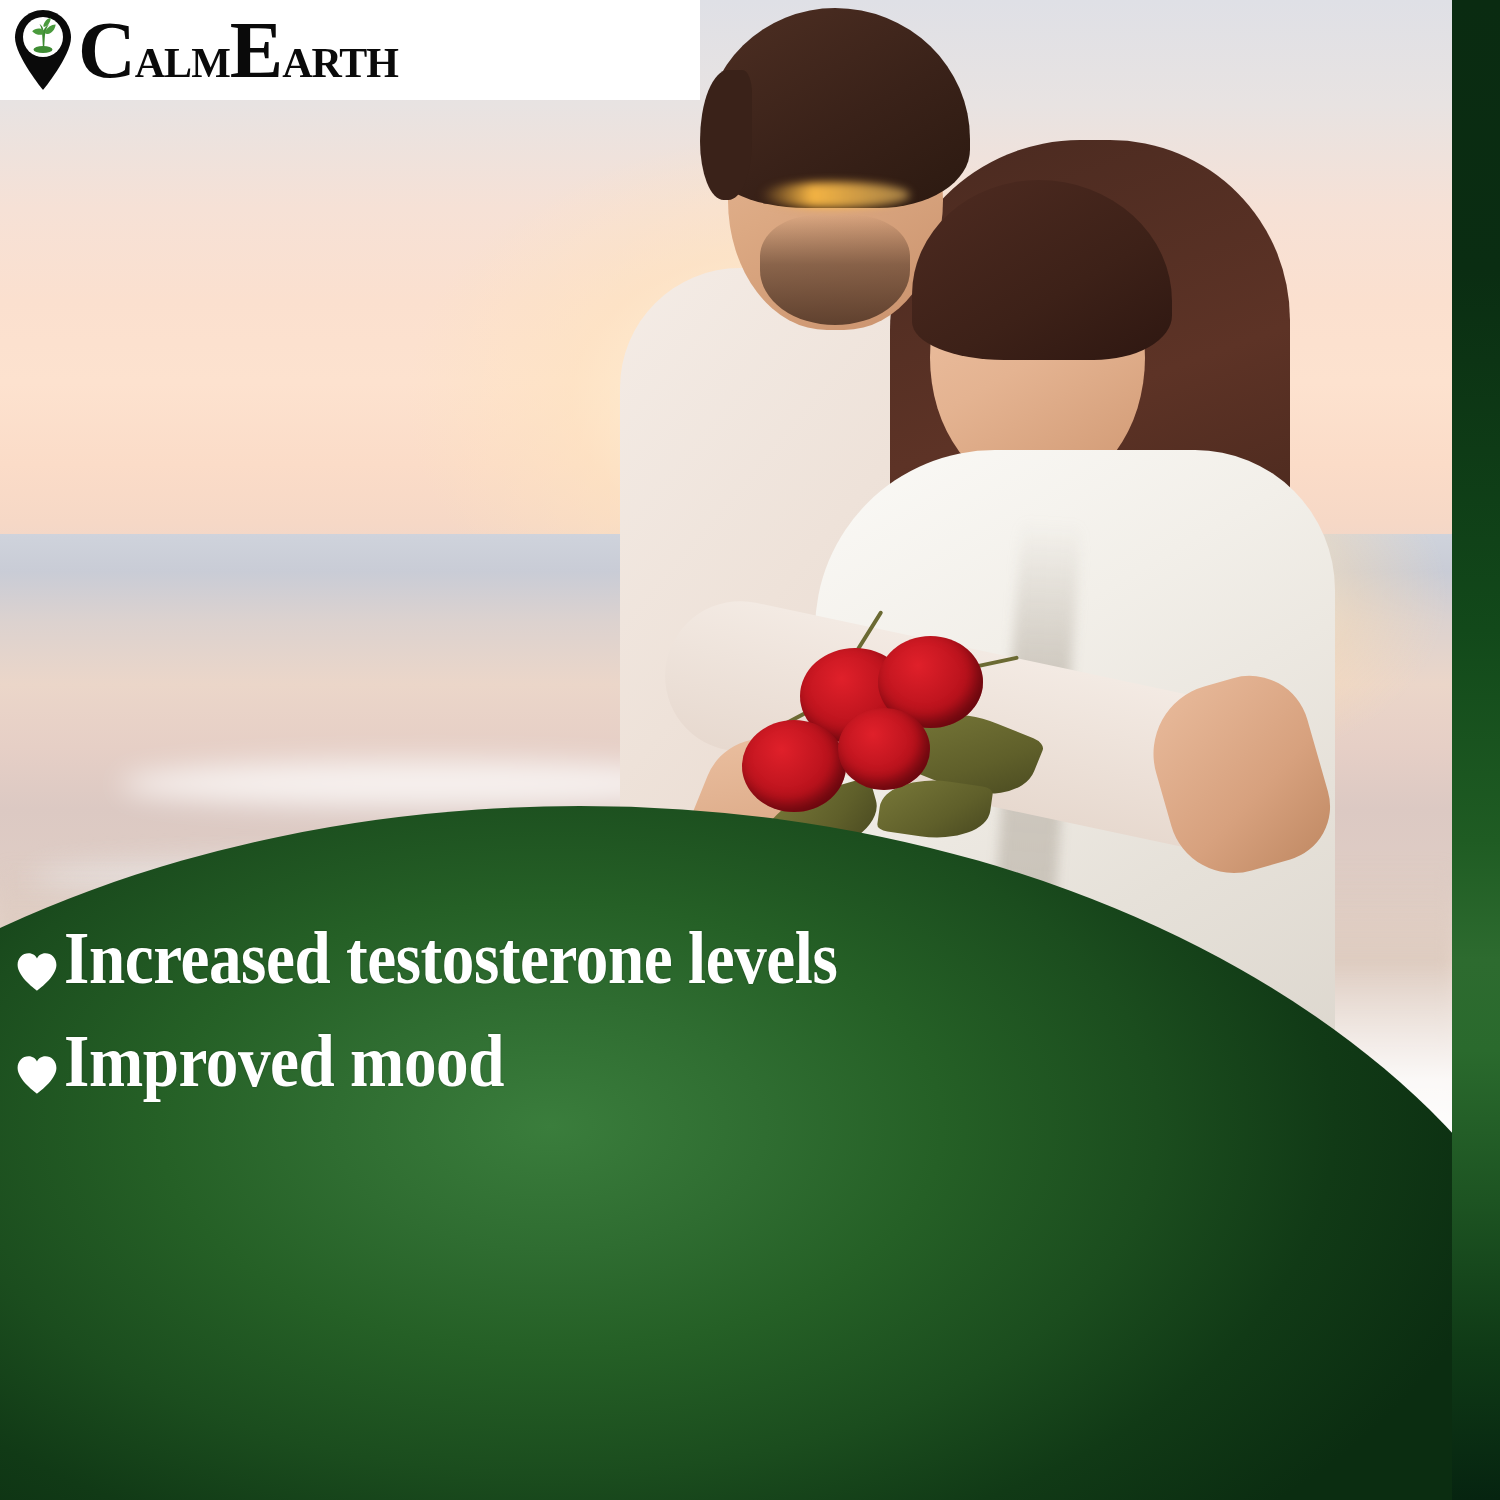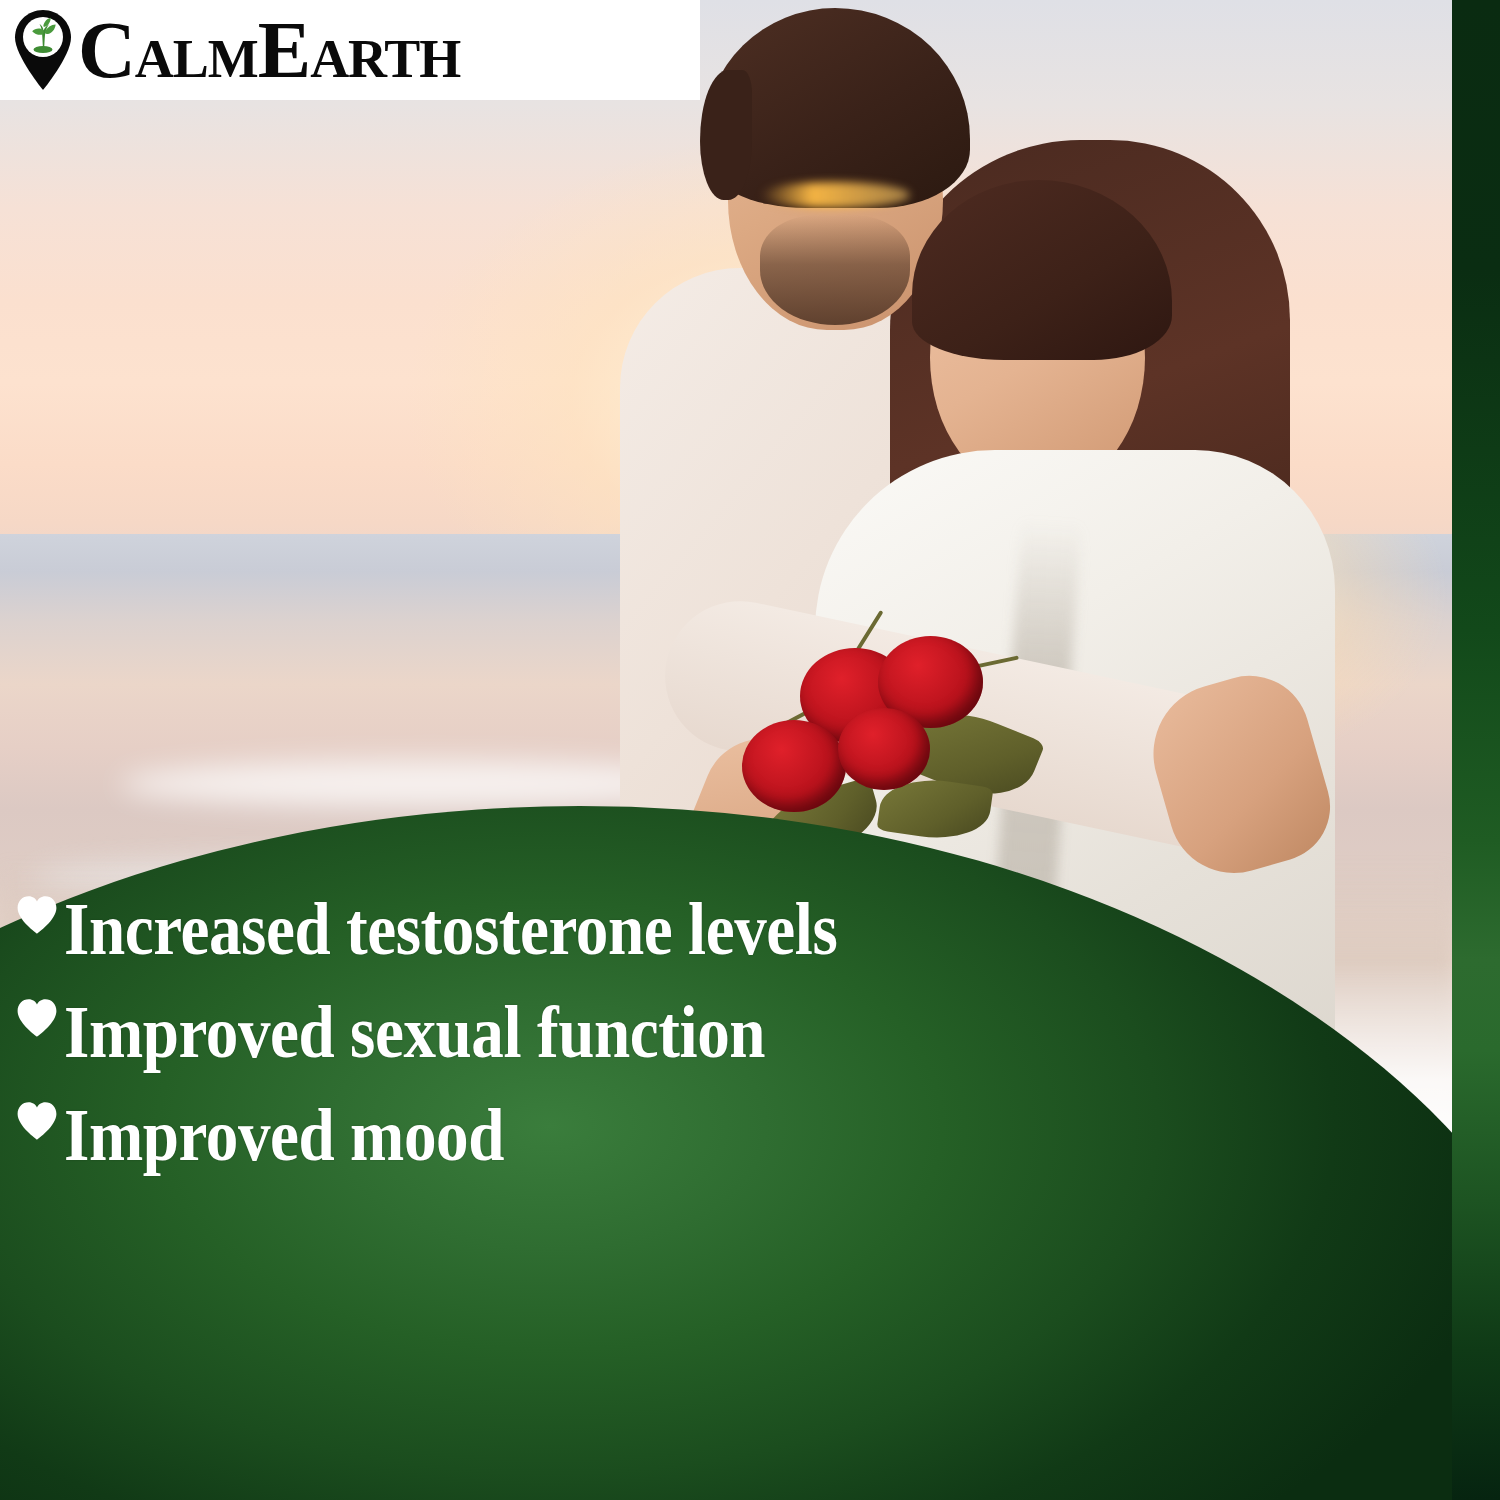--- a/index.html
+++ b/index.html
@@ -243,21 +243,21 @@
 
   
   .benefits {
     position: absolute;
     left: 14px;
     top: 892px;
     width: 1180px;
   }
   .benefit {
     display: flex;
-    align-items: flex-start;
+    align-items: flex-end;
     height: 103px;
     color: #ffffff;
   }
   .heart {
     flex: 0 0 auto;
     width: 46px;
     height: 46px;
     margin-right: 4px;
     position: relative;
     display: inline-block;
@@ -293,21 +293,21 @@
   .brand {
     font-family: "Liberation Serif", "DejaVu Serif", serif;
     font-weight: 700;
     color: #0a0a0a;
     font-size: 80px;
     line-height: 1;
     letter-spacing: -1px;
     white-space: nowrap;
   }
   .brand .cap { font-size: 80px; }
-  .brand .sc  { font-size: 54px; margin-top: 34px; }
+  .brand .sc  { font-size: 42px; margin-top: 34px; }
 </style>
 </head>
 <body>
 
 <div id="poster">
 
   <div class="photo">
     <div class="sky"></div>
     <div class="sea"></div>
     <div class="sunglitter"></div>
@@ -357,28 +357,20 @@
 
     <div class="benefit">
       <span class="heart">
         <svg viewBox="0 0 32 32" aria-hidden="true">
           <path d="M16 29 C16 29 2.5 19.6 2.5 11.2 C2.5 6.3 6 3 10.2 3 C13 3 15.2 4.7 16 6.6 C16.8 4.7 19 3 21.8 3 C26 3 29.5 6.3 29.5 11.2 C29.5 19.6 16 29 16 29 Z" fill="#ffffff"></path>
         </svg>
       </span>
       <span class="benefit-text">Increased testosterone levels</span>
     </div>
 
-    <div class="benefit">
-      <span class="heart">
-        <svg viewBox="0 0 32 32" aria-hidden="true">
-          <path d="M16 29 C16 29 2.5 19.6 2.5 11.2 C2.5 6.3 6 3 10.2 3 C13 3 15.2 4.7 16 6.6 C16.8 4.7 19 3 21.8 3 C26 3 29.5 6.3 29.5 11.2 C29.5 19.6 16 29 16 29 Z" fill="#ffffff"></path>
-        </svg>
-      </span>
-      <span class="benefit-text">Improved sexual function</span>
-    </div>
 
 
     <div class="benefit">
       <span class="heart">
         <svg viewBox="0 0 32 32" aria-hidden="true">
           <path d="M16 29 C16 29 2.5 19.6 2.5 11.2 C2.5 6.3 6 3 10.2 3 C13 3 15.2 4.7 16 6.6 C16.8 4.7 19 3 21.8 3 C26 3 29.5 6.3 29.5 11.2 C29.5 19.6 16 29 16 29 Z" fill="#ffffff"></path>
         </svg>
       </span>
       <span class="benefit-text">Improved mood</span>
     </div>

